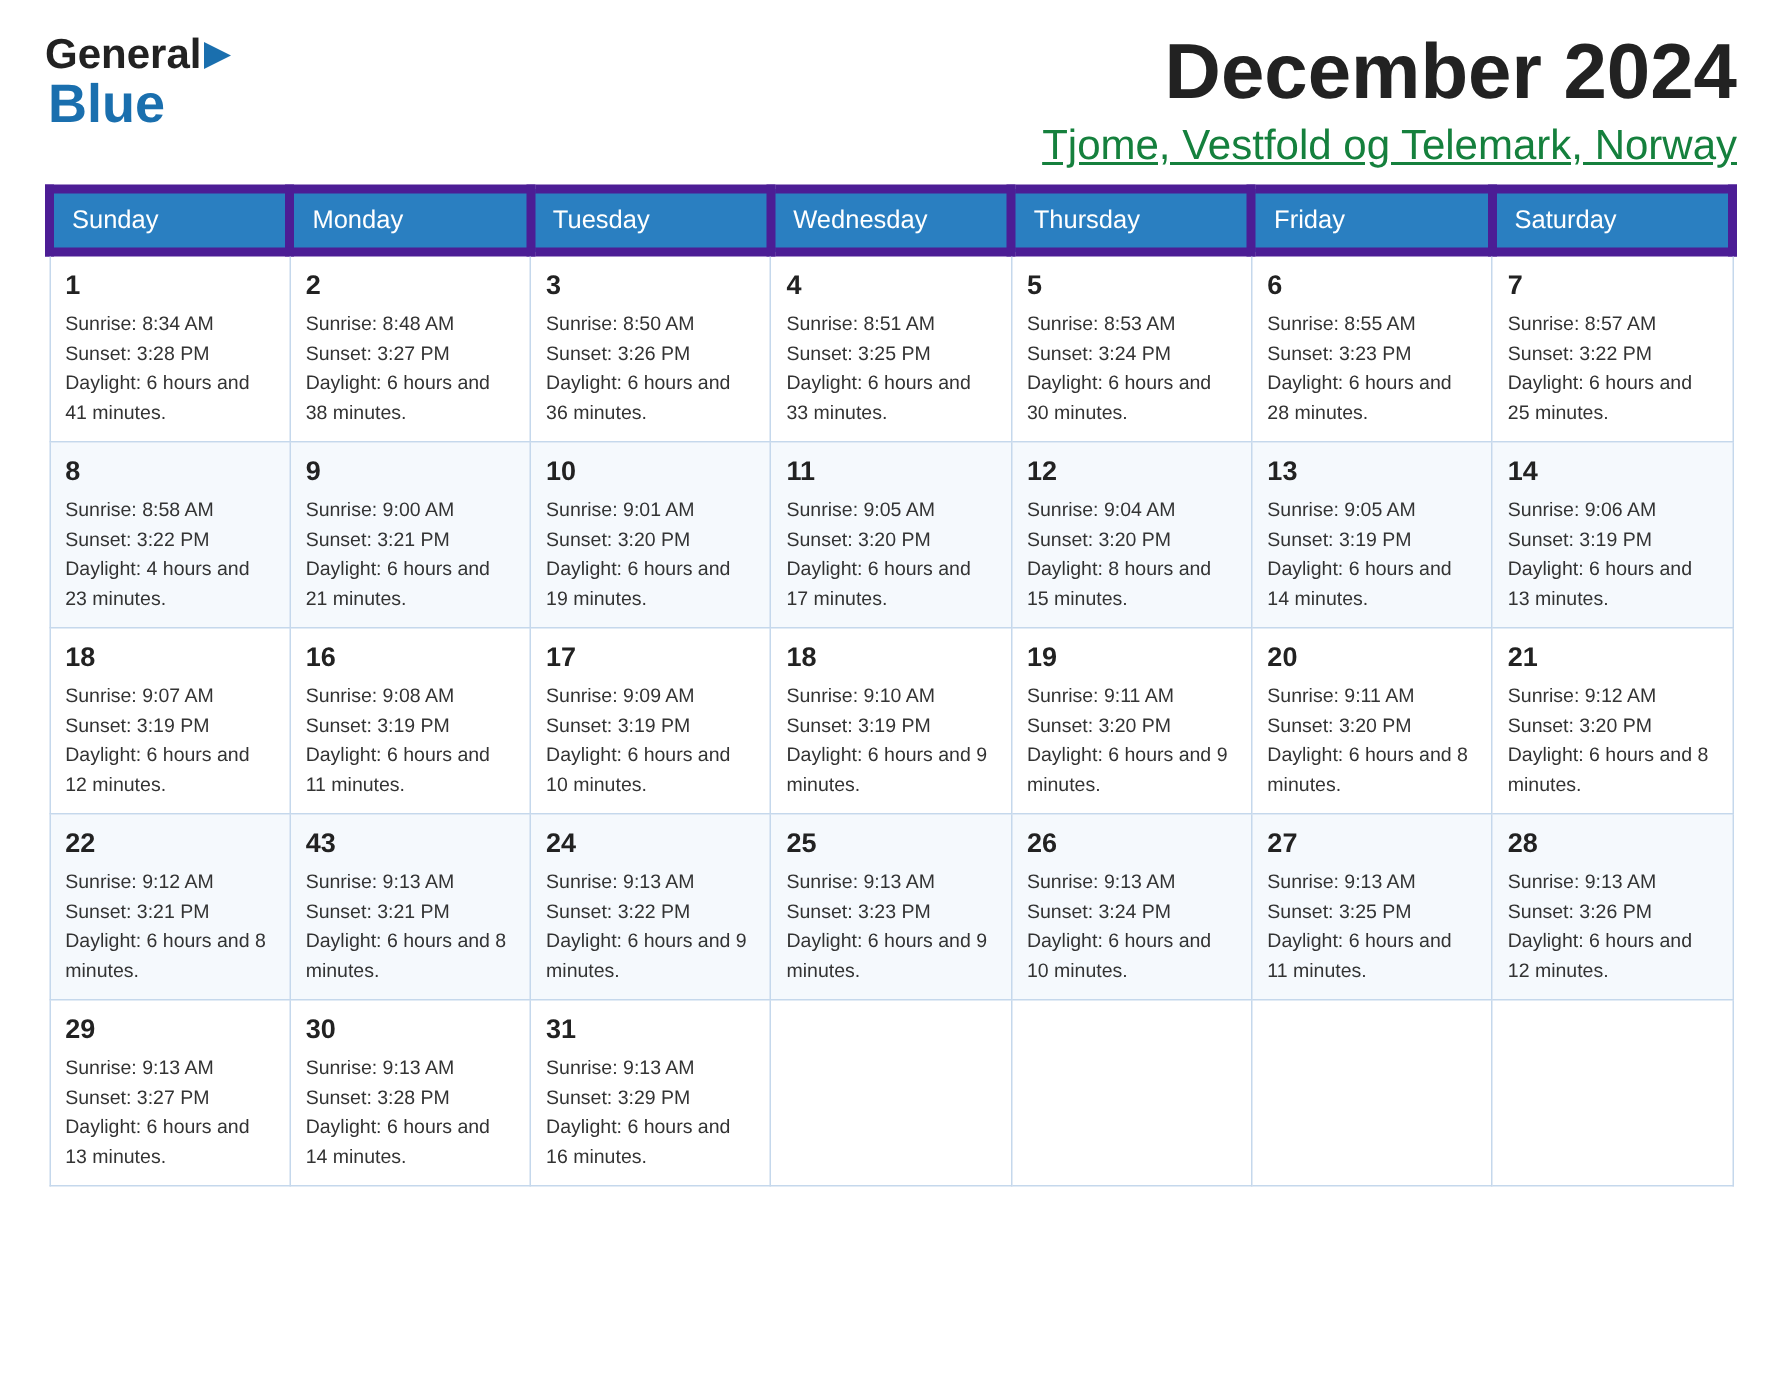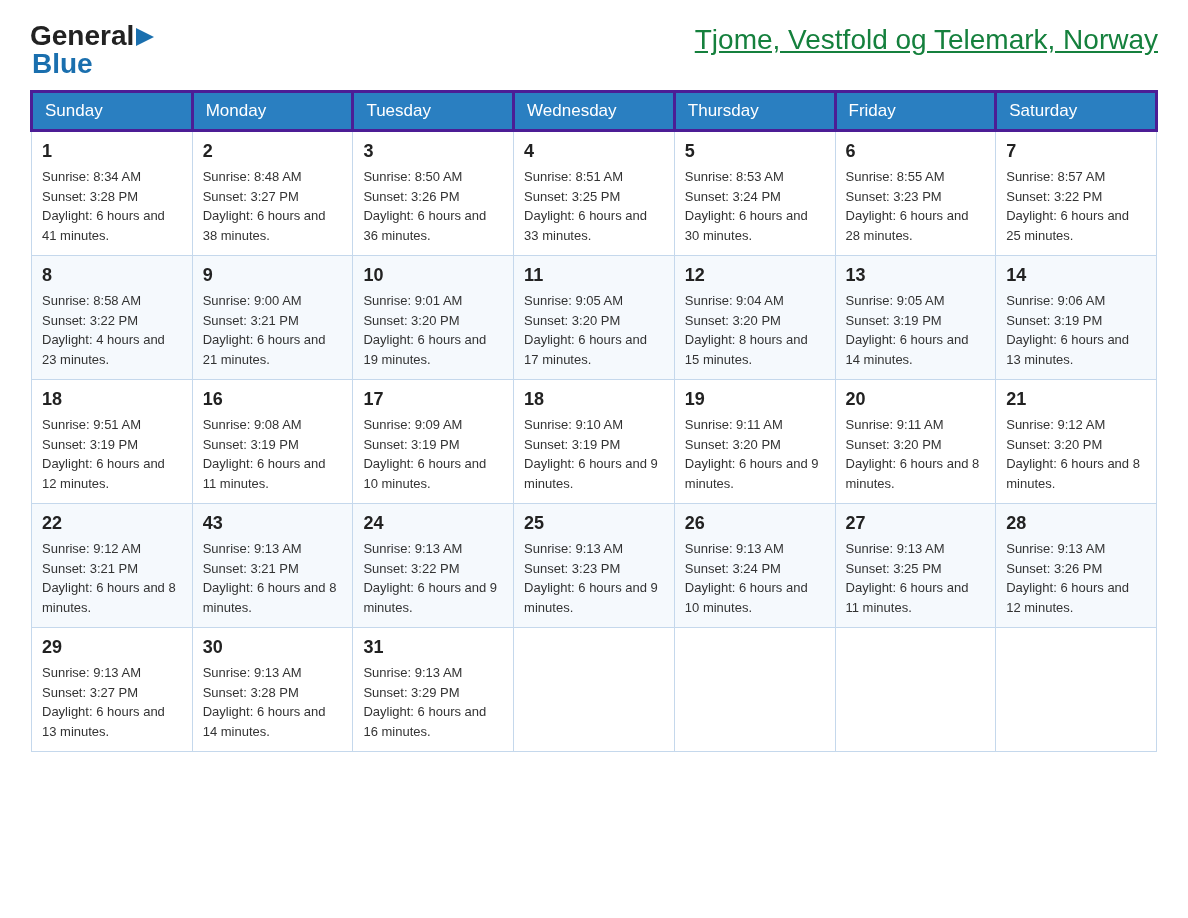--- a/index.html
+++ b/index.html
@@ -42,21 +42,21 @@
       border-collapse: collapse;
       margin-top: 10px;
     }
     .calendar th {
       background-color: #2a7fc1;
       color: #fff;
       font-size: 17px;
       font-weight: normal;
       padding: 8px 12px;
       text-align: left;
-      border: 3px solid #4c1d95;
+      border: 6px solid #4c1d95;
     }
     .calendar td {
       vertical-align: top;
       padding: 6px 10px 10px 10px;
       border: 1px solid #c5d8ec;
       width: 14.28%;
       min-height: 100px;
       background: #fff;
       font-size: 13px;
       line-height: 1.5;
@@ -87,23 +87,24 @@
 <body>
 
 <div class="header">
   <div class="logo">
     <div class="logo-row">
       <span style="font-size:28px;font-weight:bold;color:#222;">General</span>
       <svg width="18" height="18" viewBox="0 0 18 18" style="margin-left:2px;margin-top:2px;">
         <polygon points="0,0 18,9 0,18" fill="#1a6fae"></polygon>
       </svg>
     </div>
-    <span style="font-size:28px;font-weight:bold;color:#1a6fae;margin-top:-4px;padding-left:2px;">Blue</span>
+    <span style="font-size:36px;font-weight:bold;color:#1a6fae;margin-top:-4px;padding-left:2px;">Blue</span>
   </div>
   <div class="title-section">
+    <div class="month-title">December 2024</div>
     <div class="location-title">Tjome, Vestfold og Telemark, Norway</div>
   </div>
 </div>
 
 <table class="calendar">
   <thead>
     <tr>
       <th>Sunday</th>
       <th>Monday</th>
       <th>Tuesday</th>
@@ -198,21 +199,21 @@
         <td>
         <span class="day-number">14</span>
         <span class="day-info">Sunrise: 9:06 AM</span><br>
         <span class="day-info">Sunset: 3:19 PM</span><br>
         <span class="day-info">Daylight: 6 hours and 13 minutes.</span>
       </td>
       </tr>
       <tr>
         <td>
         <span class="day-number">18</span>
-        <span class="day-info">Sunrise: 9:51 AM</span><br>
+        <span class="day-info">Sunrise: 9:07 AM</span><br>
         <span class="day-info">Sunset: 3:19 PM</span><br>
         <span class="day-info">Daylight: 6 hours and 12 minutes.</span>
       </td>
         <td>
         <span class="day-number">16</span>
         <span class="day-info">Sunrise: 9:08 AM</span><br>
         <span class="day-info">Sunset: 3:19 PM</span><br>
         <span class="day-info">Daylight: 6 hours and 11 minutes.</span>
       </td>
         <td>

